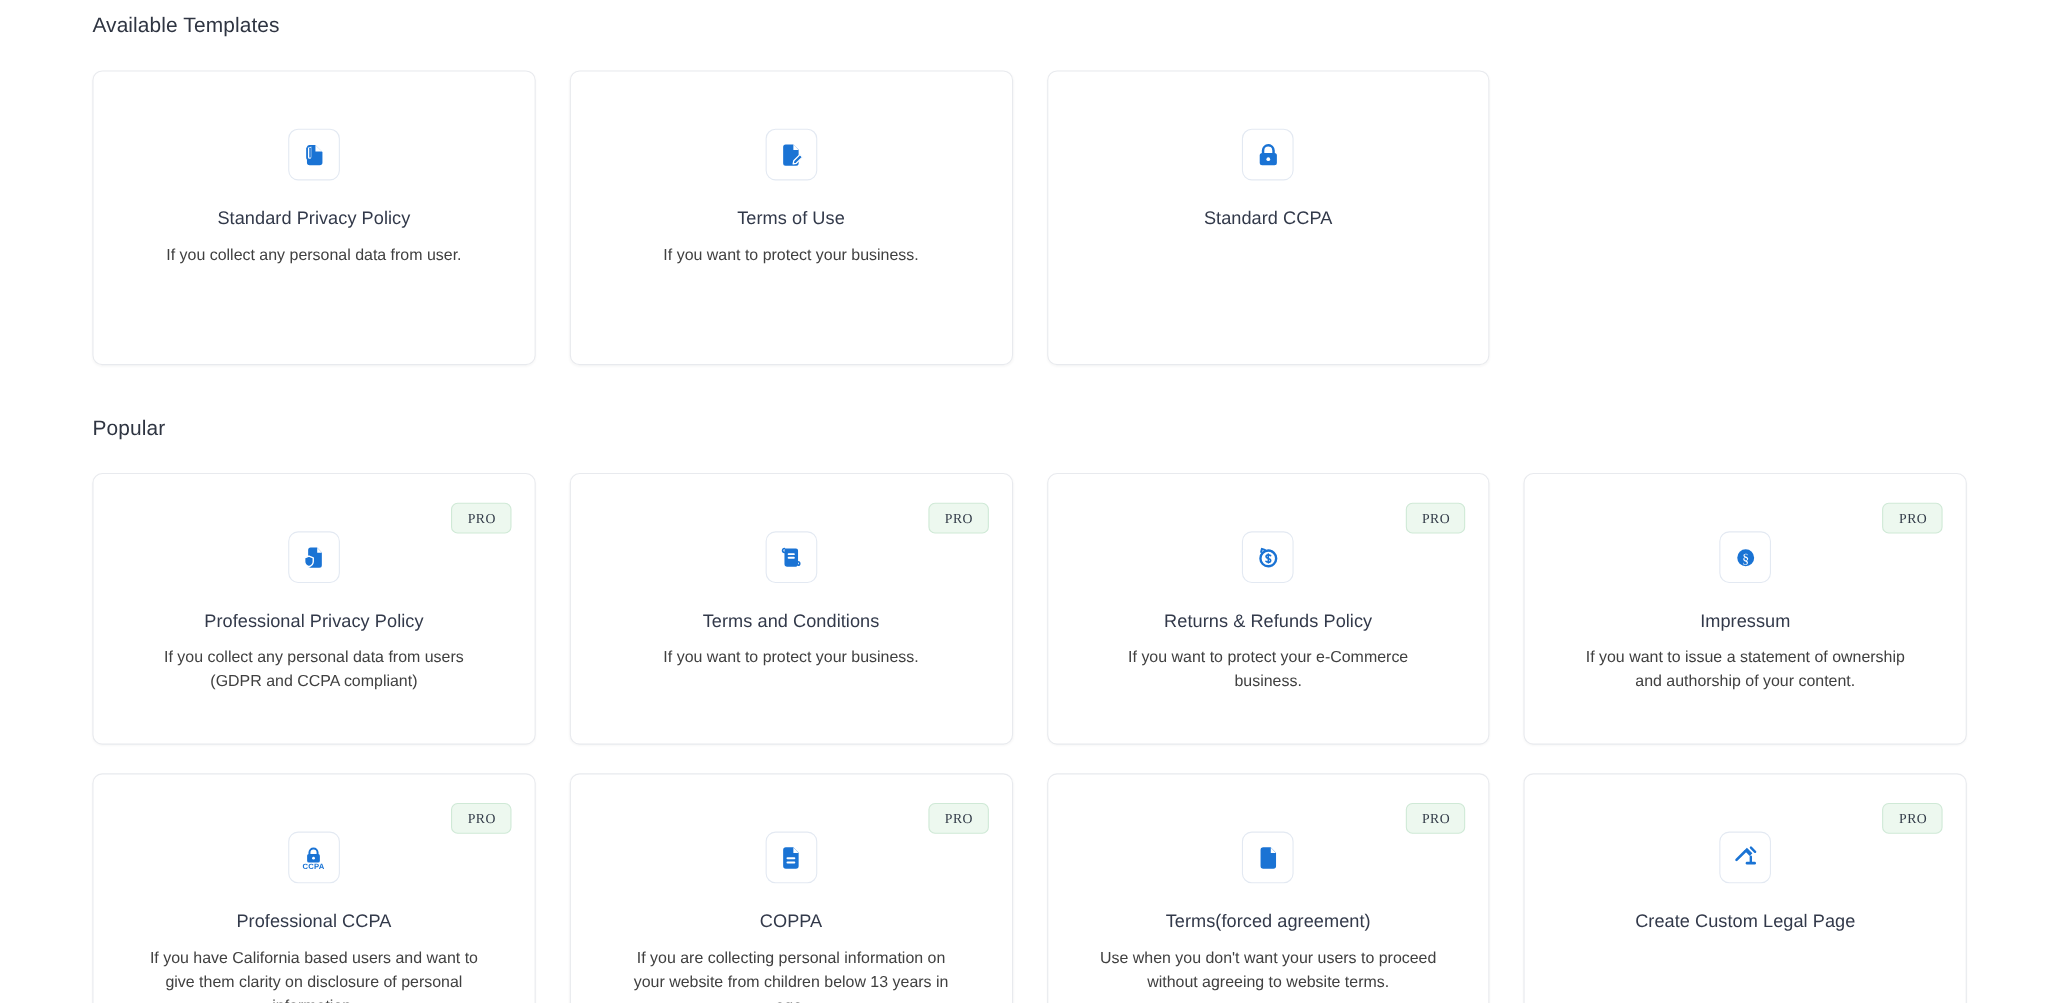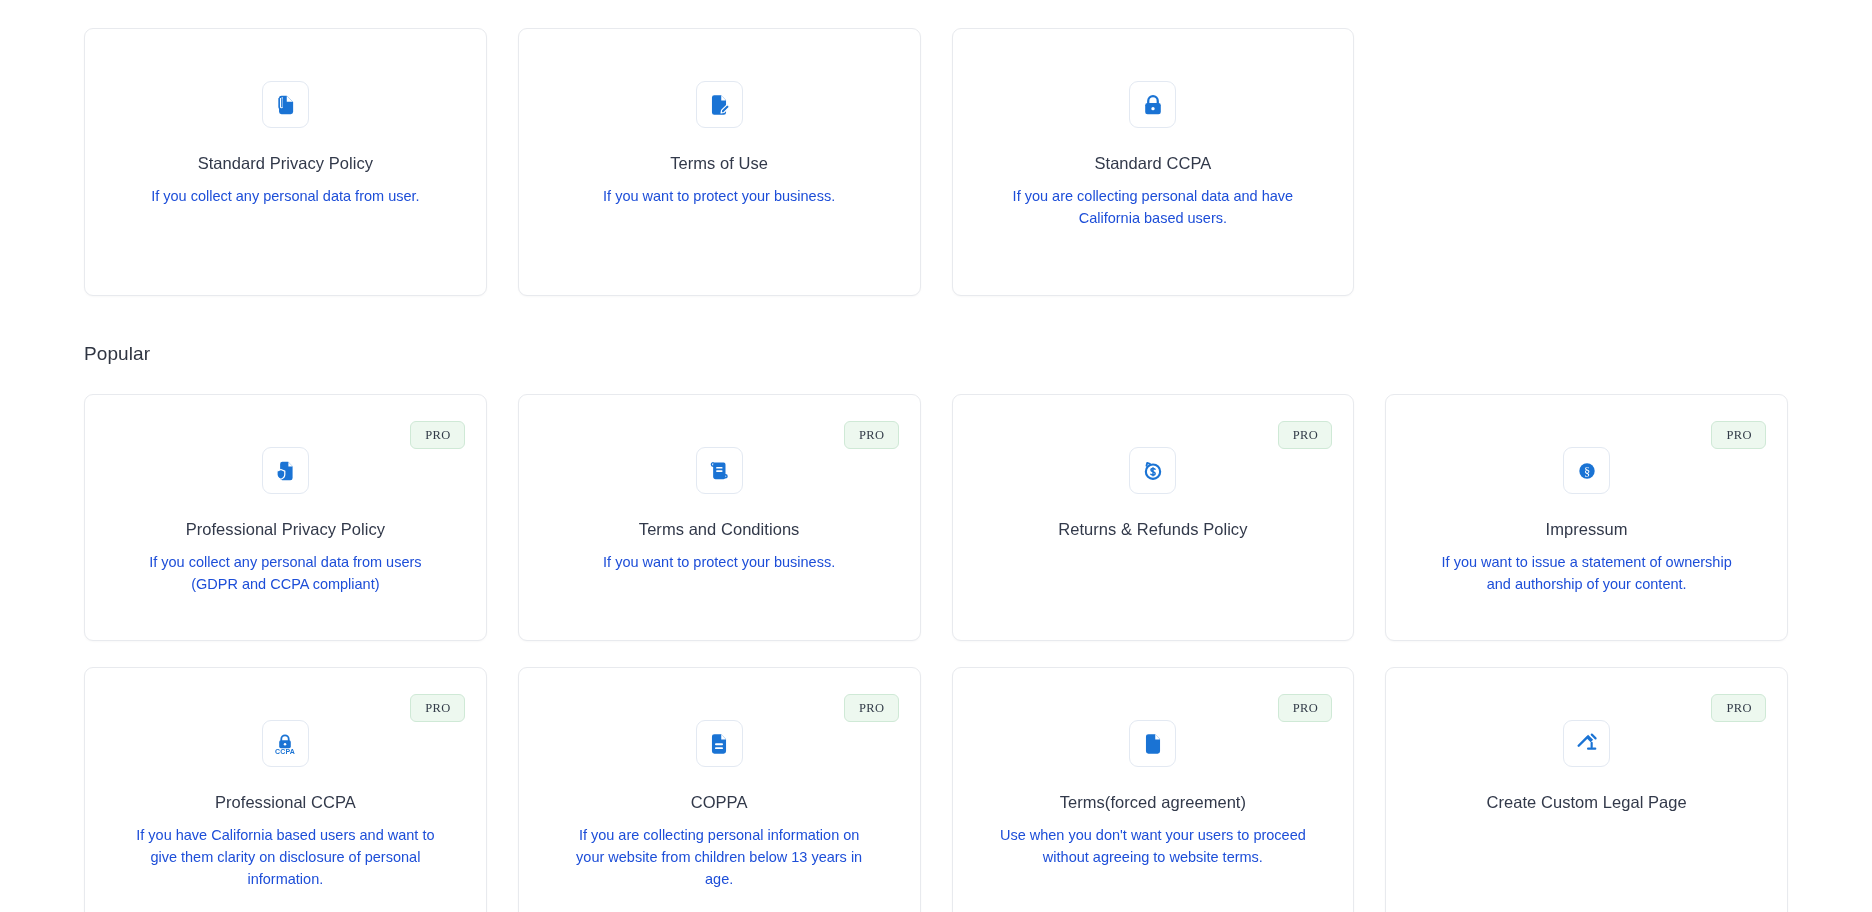--- a/index.html
+++ b/index.html
@@ -81,21 +81,21 @@
     color: #32394a;
     text-align: center;
     line-height: 21px;
     letter-spacing: 0.05px;
   }
 
   .card-desc {
     margin-top: 11px;
     font-size: 14.5px;
     font-weight: 400;
-    color: #1d4ed8;
+    color: #404040;
     text-align: center;
     line-height: 22px;
     max-width: 310px;
   }
 
   
   .pro-badge {
     position: absolute;
     top: 26px;
     right: 21px;
@@ -124,20 +124,21 @@
     font-family: "Liberation Sans", sans-serif;
     letter-spacing: 0.2px;
   }
 </style>
 </head>
 <body>
 
 <div class="page">
 
   <section id="section-available">
+    <h2 class="section-title">Available Templates</h2>
 
     <div class="cards-grid">
 
       <div class="card">
         <div class="card-icon-wrap">
           <svg width="26" height="26" viewBox="0 0 24 24" fill="none">
             <path d="M13.5 3.5H8.8A2.3 2.3 0 0 0 6.5 5.8v12.4A2.3 2.3 0 0 0 8.8 20.5h8.4a2.3 2.3 0 0 0 2.3-2.3V9.3l-6-5.8z" fill="#1a73d4"></path>
             <path d="M13.6 3.6v5.3h5.6" fill="#ffffff"></path>
             <path d="M10.9 4.6v9.1a2.15 2.15 0 0 1-4.3 0V6.1" stroke="#1a73d4" stroke-width="1.5" fill="#ffffff" stroke-linecap="round"></path>
             <path d="M9.1 6.3v7.2" stroke="#1a73d4" stroke-width="1.3" stroke-linecap="round"></path>
@@ -162,21 +163,20 @@
 
       <div class="card">
         <div class="card-icon-wrap">
           <svg width="26" height="26" viewBox="0 0 24 24" fill="none">
             <path d="M7.6 10.4V8.2a4.4 4.4 0 0 1 8.8 0v2.2" stroke="#1a73d4" stroke-width="2.1" stroke-linecap="round"></path>
             <rect x="4.8" y="10.2" width="14.4" height="10.4" rx="2.1" fill="#1a73d4"></rect>
             <circle cx="12" cy="15.4" r="1.55" fill="#ffffff"></circle>
           </svg>
         </div>
         <div class="card-title">Standard CCPA</div>
-        <div class="card-desc">If you are collecting personal data and have California based users.</div>
       </div>
 
     </div>
   </section>
 
   <section id="section-popular">
     <h2 class="section-title">Popular</h2>
 
     <div class="cards-grid">
 
@@ -211,20 +211,21 @@
       <div class="card tall">
         <span class="pro-badge">PRO</span>
         <div class="card-icon-wrap">
           <svg width="26" height="26" viewBox="0 0 24 24" fill="none">
             <circle cx="12" cy="12.6" r="6.6" stroke="#1a73d4" stroke-width="2.0" fill="none"></circle>
             <path d="M12 8.9v7.4M13.9 10.3c-0.5-0.5-1.2-0.7-1.9-0.7-1.1 0-1.9 0.6-1.9 1.5 0 2.1 3.9 1.1 3.9 3.2 0 0.9-0.9 1.5-2.0 1.5-0.8 0-1.5-0.3-2.0-0.8" stroke="#1a73d4" stroke-width="1.35" stroke-linecap="round" fill="none"></path>
             <path d="M6.0 7.2l0.6-2.6 2.6 0.9" stroke="#1a73d4" stroke-width="1.7" stroke-linecap="round" stroke-linejoin="round" fill="none"></path>
           </svg>
         </div>
         <div class="card-title">Returns &amp; Refunds Policy</div>
+        <div class="card-desc">If you want to protect your e-Commerce business.</div>
       </div>
 
       <div class="card tall">
         <span class="pro-badge">PRO</span>
         <div class="card-icon-wrap">
           <svg width="26" height="26" viewBox="0 0 24 24" fill="none">
             <circle cx="12" cy="12" r="7.1" fill="#1a73d4"></circle>
             <text x="12" y="16.3" text-anchor="middle" font-family="Liberation Serif, serif" font-size="11.5" fill="#ffffff">§</text>
           </svg>
         </div>

